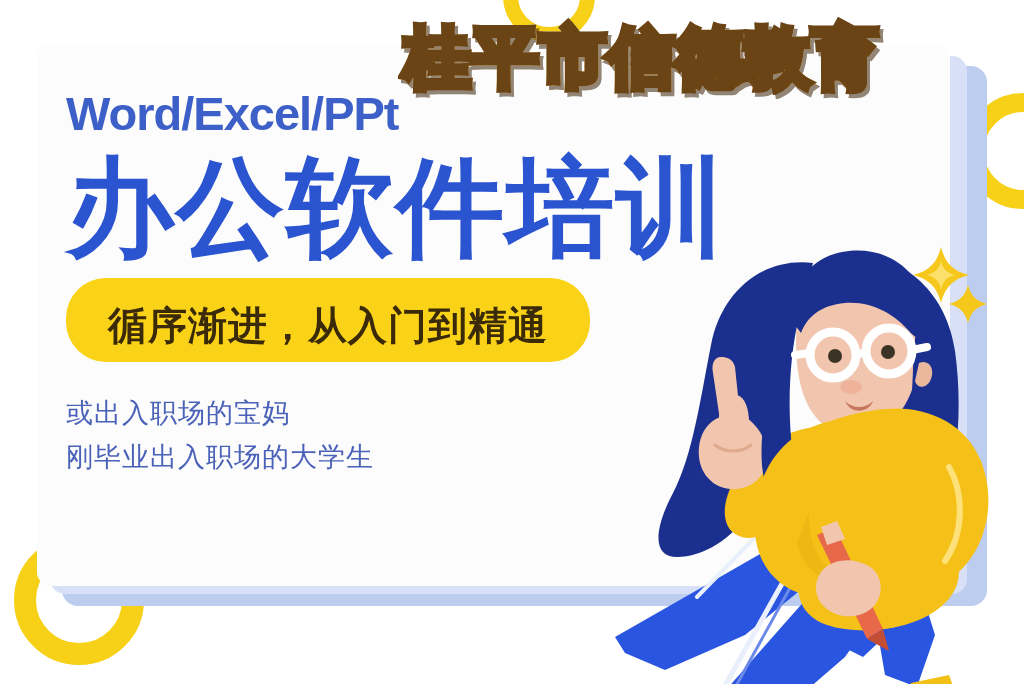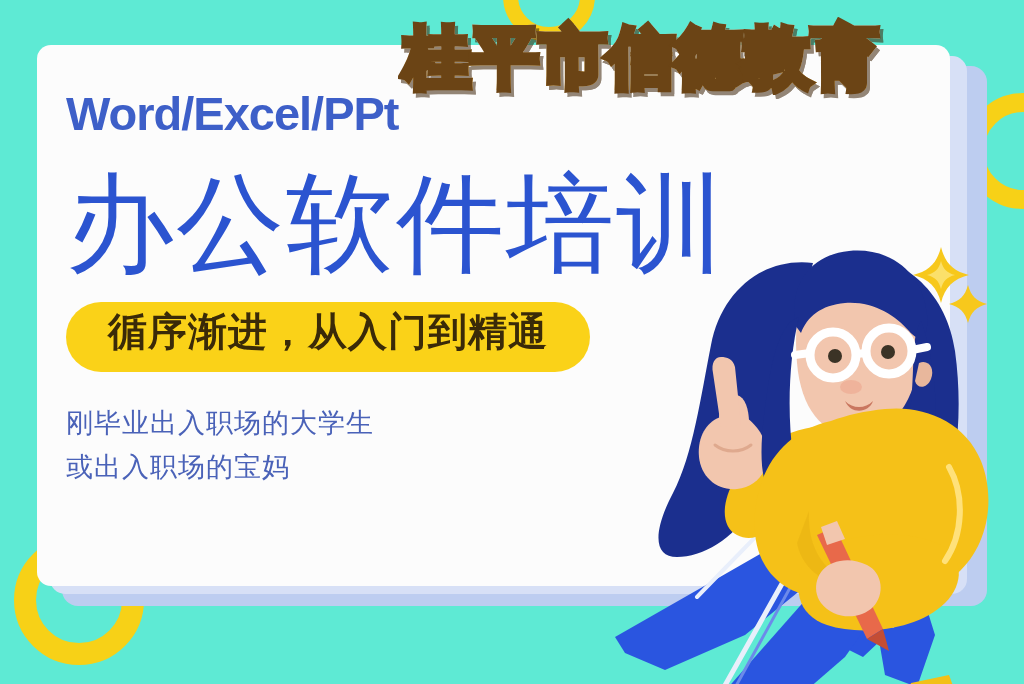--- a/index.html
+++ b/index.html
@@ -5,21 +5,21 @@
   html, body {
     margin: 0;
     padding: 0;
     background: #222;
   }
   #poster {
     position: relative;
     width: 1024px;
     height: 684px;
     overflow: hidden;
-    background: #5eead4;
+    background: #ffffff;
     font-family: "Liberation Sans", "DejaVu Sans", sans-serif;
   }
 
   
   .ring {
     position: absolute;
     border-radius: 50%;
     box-sizing: border-box;
     border-style: solid;
     border-color: #F7D117;
@@ -86,34 +86,33 @@
     font-size: 47px;
     font-weight: bold;
     color: #3D5FC8;
     letter-spacing: -1px;
     line-height: 1;
     margin: 0;
     white-space: nowrap;
   }
   .headline {
     font-size: 108px;
-    font-weight: normal;
+    font-weight: bold;
     color: #2B54D0;
     line-height: 1.05;
     letter-spacing: 2px;
-    margin: 30px 0 0 0;
+    margin: 14px 0 0 0;
     white-space: nowrap;
   }
   .pill {
     display: inline-block;
-    margin-top: 22px;
+    margin-top: 14px;
     background: #FAD218;
     border-radius: 40px;
-    padding: 14px 42px 17px 42px;
-    font-family: Liberation Mono, monospace;
+    padding: 28px 42px 17px 42px;
   }
   .pill-text {
     font-size: 39px;
     font-weight: bold;
     color: #3A2A08;
     line-height: 1;
     letter-spacing: 1px;
     white-space: nowrap;
   }
   .sub-list {
@@ -301,20 +300,20 @@
     </svg>
   </div>
 
   <div class="text-block">
     <div class="eyebrow">Word/Excel/PPt</div>
     <div class="headline">办公软件培训</div>
     <div class="pill">
       <span class="pill-text">循序渐进，从入门到精通</span>
     </div>
     <div class="sub-list">
+      <div class="sub-line">或出入职场的宝妈</div>
       <div class="sub-line">刚毕业出入职场的大学生</div>
-      <div class="sub-line">或出入职场的宝妈</div>
     </div>
   </div>
 
   <div class="watermark">桂平市信德教育</div>
 
 </div>
 
 </body></html>

